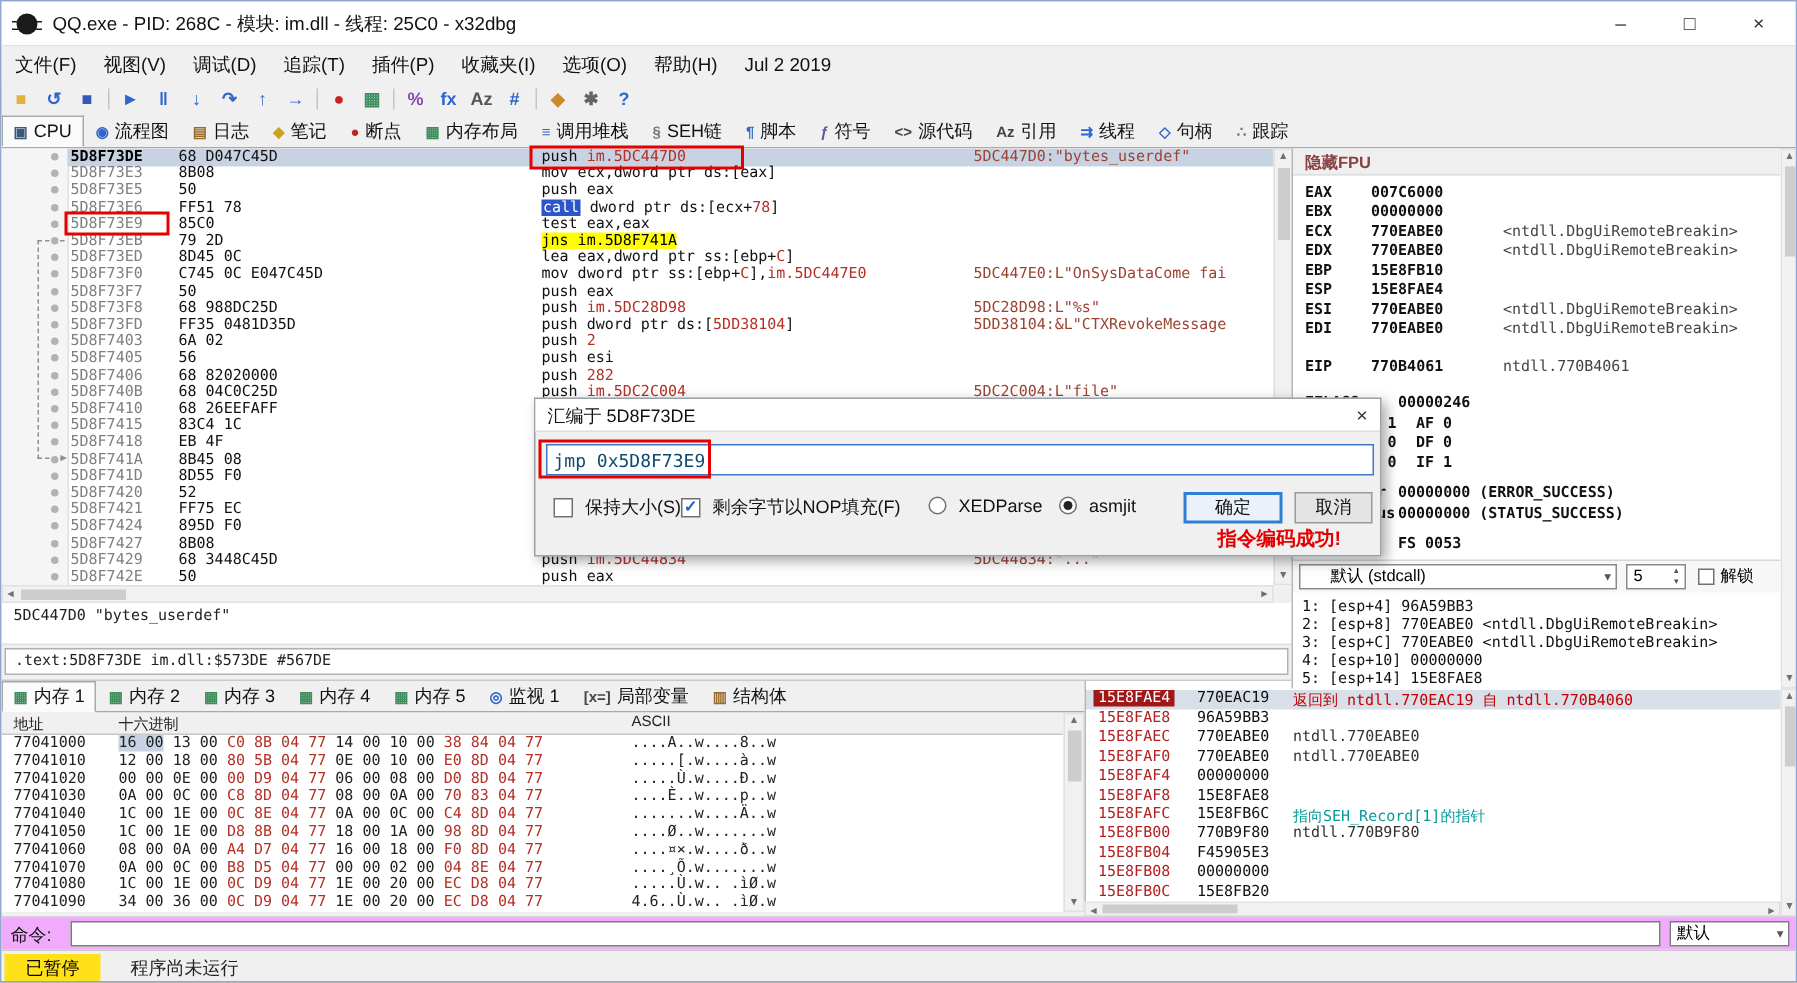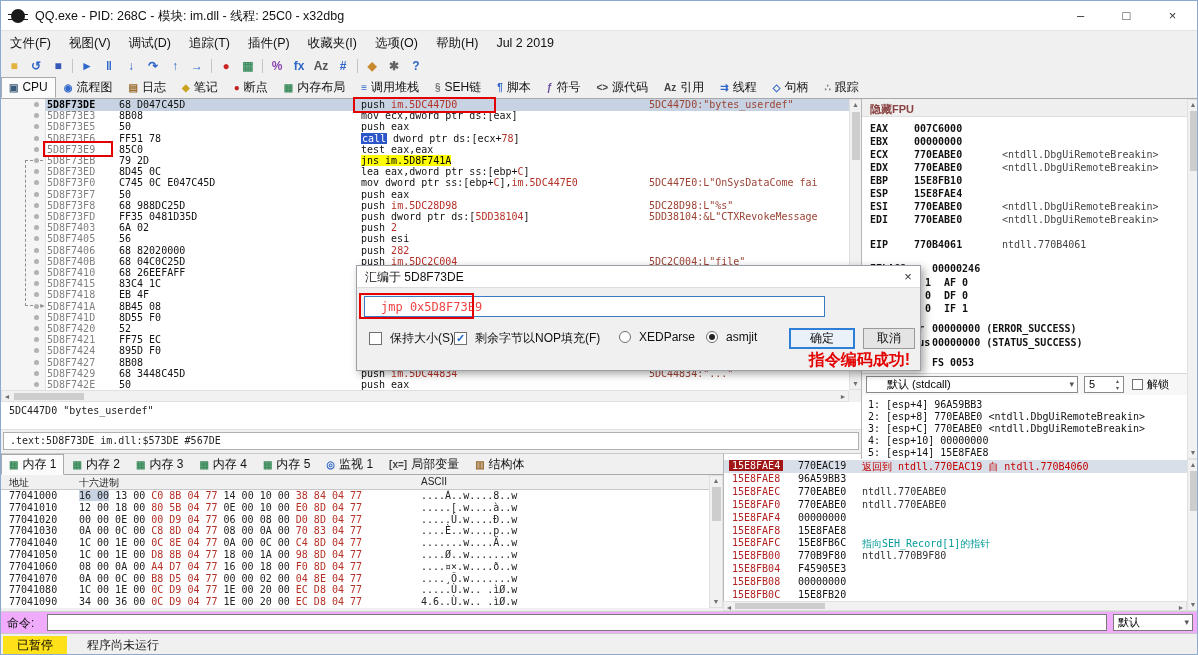--- a/index.html
+++ b/index.html
@@ -111,32 +111,32 @@
   #cmdprofile{position:absolute;left:1112px;top:2px;width:80px;height:17px;background:#fff;border:1px solid #7a7a7a;font-size:11px;line-height:15px;padding:0 4px}
   #cmdprofile .dd{position:absolute;right:3px;top:0;font-size:9px;color:#555}
   #statusbar{position:absolute;left:0;top:632px;width:1198px;height:23px;background:#f0f0f0;border-top:1px solid #c8c8c8}
   #statebadge{position:absolute;left:2px;top:2px;height:19px;line-height:19px;padding:0 14px;background:#ffe11a;color:#000;font-size:12px}
   #statemsg{position:absolute;left:86px;top:0;line-height:23px;font-size:12px;color:#222}
 
   
   #dialog{position:absolute;left:355px;top:264px;width:565px;height:106px;background:#f0f0f0;border:1px solid #9aa0a6;box-shadow:3px 3px 8px rgba(0,0,0,.35);z-index:40}
   .dlg-title{height:22px;background:#fff;border-bottom:1px solid #ddd;font-size:12px;line-height:22px;padding-left:8px;color:#111}
   .dlg-close{float:right;width:24px;text-align:center;color:#333;font-size:13px}
-  .dlg-input{position:absolute;left:7px;top:30px;width:461px;height:21px;border:1px solid #3a78c3;background:#fff;font:12px "DejaVu Sans Mono",monospace;padding:0 16px;color:#ef4444}
+  .dlg-input{position:absolute;left:7px;top:30px;width:552px;height:21px;border:1px solid #3a78c3;background:#fff;font:12px "DejaVu Sans Mono",monospace;padding:0 4px;color:#0c4a6e}
   .dlg-controls{position:absolute;left:0;top:62px;width:100%;height:21px;font-size:12px}
   .cb,.rb{position:absolute;top:2px;display:inline-flex;align-items:center;gap:8px;color:#111}
   .box{width:13px;height:13px;background:#fff;border:1px solid #707070;display:inline-block;text-align:center;line-height:11px;font-size:11px;color:#1a66c9;font-weight:bold}
   .box.small{width:11px;height:11px}
   .circ{width:12px;height:12px;border-radius:50%;background:#fff;border:1px solid #707070;display:inline-block;position:relative}
   .circ.dot::after{content:"";position:absolute;left:2px;top:2px;width:6px;height:6px;border-radius:50%;background:#222}
   .btn{position:absolute;top:0;height:21px;font-size:12px;background:#e4e4e4;border:1px solid #9a9a9a;font-family:"Liberation Sans",sans-serif;color:#111}
   .btn.ok{left:432px;width:66px;border:2px solid #2f7fd6;background:#eaf1f9}
   .btn.cancel{left:506px;width:52px}
   #cb1{left:12px}#cb2{left:97px}#rb1{left:262px}#rb2{left:349px}
-  .dlg-status{position:absolute;right:10px;top:84px;color:#e40000;font-weight:bold;font-size:16px}
+  .dlg-status{position:absolute;right:26px;top:84px;color:#e40000;font-weight:bold;font-size:13px}
 
   
   .annot{position:absolute;border:2px solid #e40000;z-index:60;pointer-events:none}
   #an1{left:352px;top:96px;width:143px;height:16px}
   #an2{left:42px;top:140px;width:70px;height:16px}
   #an3{left:358px;top:292px;width:115px;height:26px}
 </style>
 </head>
 <body>
 

